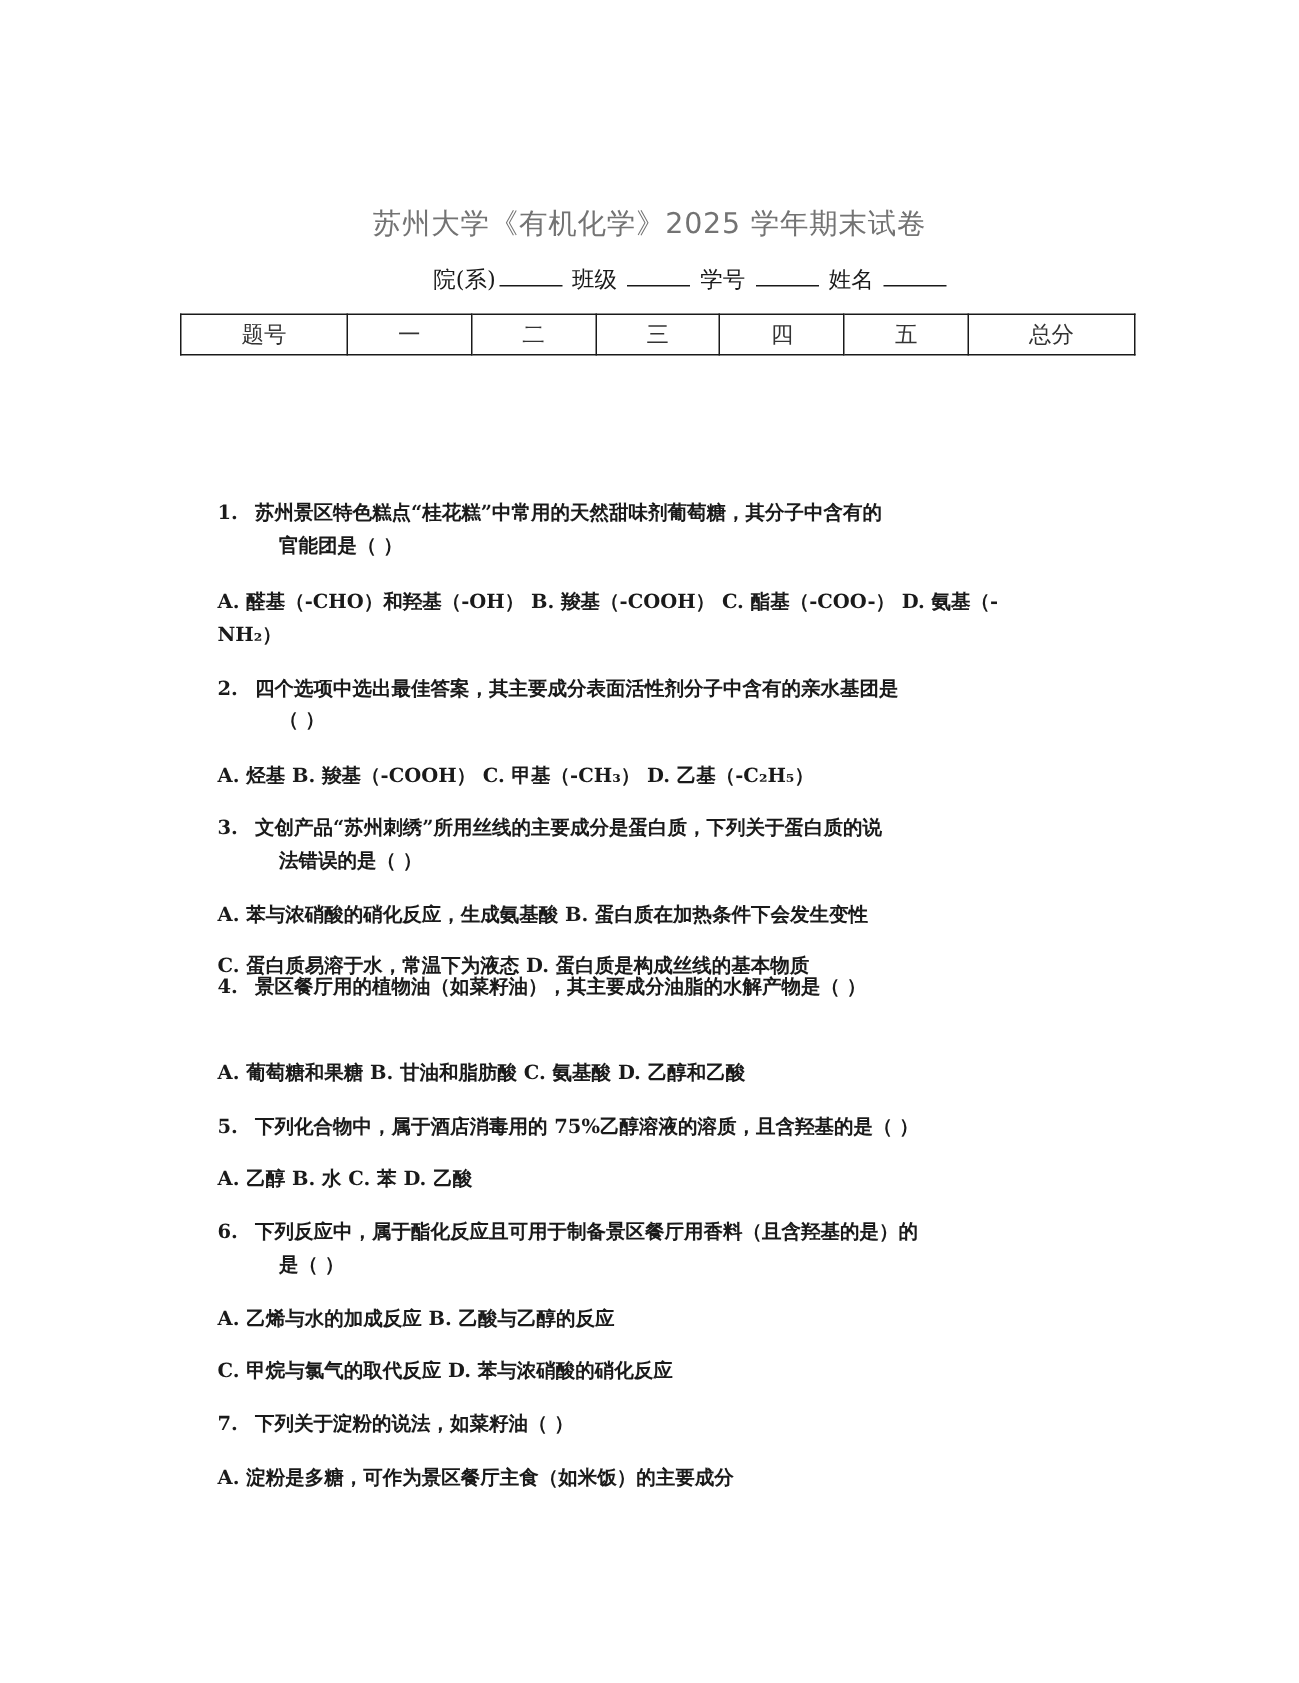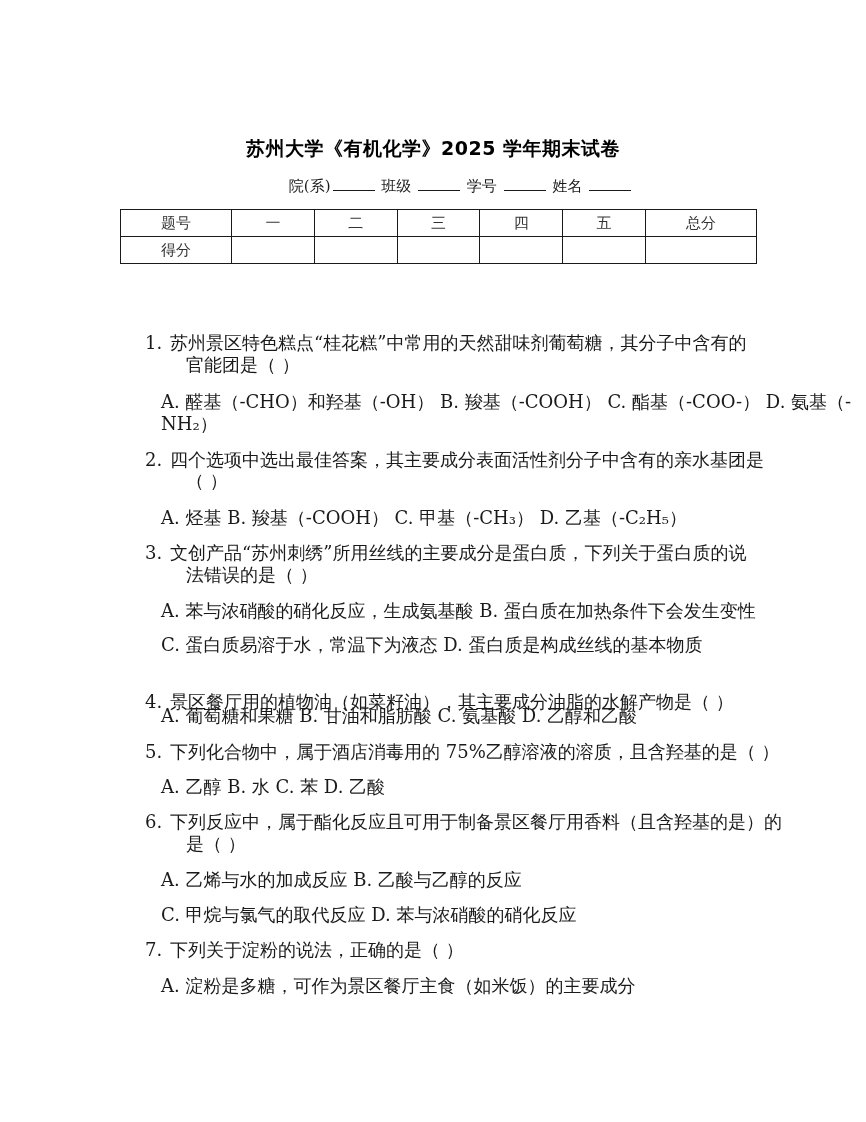--- a/index.html
+++ b/index.html
@@ -1,37 +1,37 @@
 <!DOCTYPE html>
 <html><head>
 <meta charset="utf-8">
 <style>
   html, body { margin: 0; padding: 0; background: #ffffff; }
   body { width: 866px; height: 1122px; position: relative; overflow: hidden;
          font-family: "DejaVu Serif", "Liberation Serif", serif; color: #1a1a1a; }
   .title { position: absolute; left: 0; width: 866px; top: 136px; text-align: center;
-           font-family: "DejaVu Sans", "Liberation Sans", sans-serif; font-weight: bold;
-           font-size: 19px; color: #000000; letter-spacing: 0.5px; }
+           font-family: "DejaVu Sans", "Liberation Sans", sans-serif; font-weight: normal;
+           font-size: 19px; color: #737373; letter-spacing: 0.5px; }
   .info { position: absolute; left: 0; width: 866px; top: 176px; text-align: center;
           font-size: 15px; padding-left: 28px; }
   .info span.blank { display: inline-block; width: 42px; border-bottom: 1px solid #1a1a1a;
                      height: 14px; vertical-align: baseline; margin: 0 2px; }
   table.score { position: absolute; left: 120px; top: 209px; width: 637px;
                 border-collapse: collapse; font-size: 15px; border-radius: 17px; }
   table.score td { border: 1px solid #1a1a1a; height: 26px; text-align: center;
                    padding: 0; color: #333; }
   table.score td.first { width: 110px; }
   .section { position: absolute; left: 145px; top: 282px; width: 600px;
              font-family: "DejaVu Sans", "Liberation Sans", sans-serif; font-weight: bold;
              font-size: 17.5px; line-height: 26px; }
-  .line { position: absolute; font-size: 18px; line-height: 22px; white-space: nowrap; }
+  .line { position: absolute; font-size: 13px; line-height: 22px; white-space: nowrap; font-weight: bold; }
   .q { left: 145px; }
   .q .num { display: inline-block; width: 25px; }
   .qcont { left: 186px; }
-  .opt { left: 145px; margin-left: 16px; }
+  .opt { left: 145px; }
 </style>
 </head>
 <body>
 
 <div class="title">苏州大学《有机化学》2025 学年期末试卷</div>
 
 <div class="info">
   <span>院(系)</span><span class="blank"></span>
   <span>班级</span> <span class="blank"></span>
   <span>学号</span> <span class="blank"></span>
@@ -42,54 +42,45 @@
   <tbody>
       <tr>
     <td class="first">题号</td>
     <td>一</td>
     <td>二</td>
     <td>三</td>
     <td>四</td>
     <td>五</td>
     <td style="width:110px">总分</td>
   </tr>
-  <tr>
-    <td class="first">得分</td>
-    <td></td>
-    <td></td>
-    <td></td>
-    <td></td>
-    <td></td>
-    <td></td>
-  </tr>
 </tbody>
   </table>
 
 <div class="section">
 </div>
 
 <div class="line q" style="top:332px"><span class="num">1.</span><span>苏州景区特色糕点“桂花糕”中常用的天然甜味剂葡萄糖，其分子中含有的</span></div>
 <div class="line qcont" style="top:354px">官能团是（ ）</div>
 <div class="line opt" style="top:391px">A. 醛基（-CHO）和羟基（-OH） B. 羧基（-COOH） C. 酯基（-COO-） D. 氨基（-</div>
 <div class="line opt" style="top:413px">NH₂）</div>
 
 <div class="line q" style="top:449px"><span class="num">2.</span><span>四个选项中选出最佳答案，其主要成分表面活性剂分子中含有的亲水基团是</span></div>
 <div class="line qcont" style="top:470px">（ ）</div>
 <div class="line opt" style="top:507px">A. 烃基 B. 羧基（-COOH） C. 甲基（-CH₃） D. 乙基（-C₂H₅）</div>
 
 <div class="line q" style="top:542px"><span class="num">3.</span><span>文创产品“苏州刺绣”所用丝线的主要成分是蛋白质，下列关于蛋白质的说</span></div>
 <div class="line qcont" style="top:564px">法错误的是（ ）</div>
 <div class="line opt" style="top:600px">A. 苯与浓硝酸的硝化反应，生成氨基酸 B. 蛋白质在加热条件下会发生变性</div>
 <div class="line opt" style="top:634px">C. 蛋白质易溶于水，常温下为液态 D. 蛋白质是构成丝线的基本物质</div>
 
-<div class="line q" style="top:691px"><span class="num">4.</span><span>景区餐厅用的植物油（如菜籽油），其主要成分油脂的水解产物是（ ）</span></div>
+<div class="line q" style="top:648px"><span class="num">4.</span><span>景区餐厅用的植物油（如菜籽油），其主要成分油脂的水解产物是（ ）</span></div>
 <div class="line opt" style="top:705px">A. 葡萄糖和果糖 B. 甘油和脂肪酸 C. 氨基酸 D. 乙醇和乙酸</div>
 
 <div class="line q" style="top:741px"><span class="num">5.</span><span>下列化合物中，属于酒店消毒用的 75%乙醇溶液的溶质，且含羟基的是（ ）</span></div>
 <div class="line opt" style="top:776px">A. 乙醇 B. 水 C. 苯 D. 乙酸</div>
 
 <div class="line q" style="top:811px"><span class="num">6.</span><span>下列反应中，属于酯化反应且可用于制备景区餐厅用香料（且含羟基的是）的</span></div>
 <div class="line qcont" style="top:833px">是（ ）</div>
 <div class="line opt" style="top:869px">A. 乙烯与水的加成反应 B. 乙酸与乙醇的反应</div>
 <div class="line opt" style="top:904px">C. 甲烷与氯气的取代反应 D. 苯与浓硝酸的硝化反应</div>
 
-<div class="line q" style="top:939px"><span class="num">7.</span><span>下列关于淀粉的说法，正确的是（ ）</span></div>
+<div class="line q" style="top:939px"><span class="num">7.</span><span>下列关于淀粉的说法，如菜籽油（ ）</span></div>
 <div class="line opt" style="top:975px">A. 淀粉是多糖，可作为景区餐厅主食（如米饭）的主要成分</div>
 
 </body></html>

